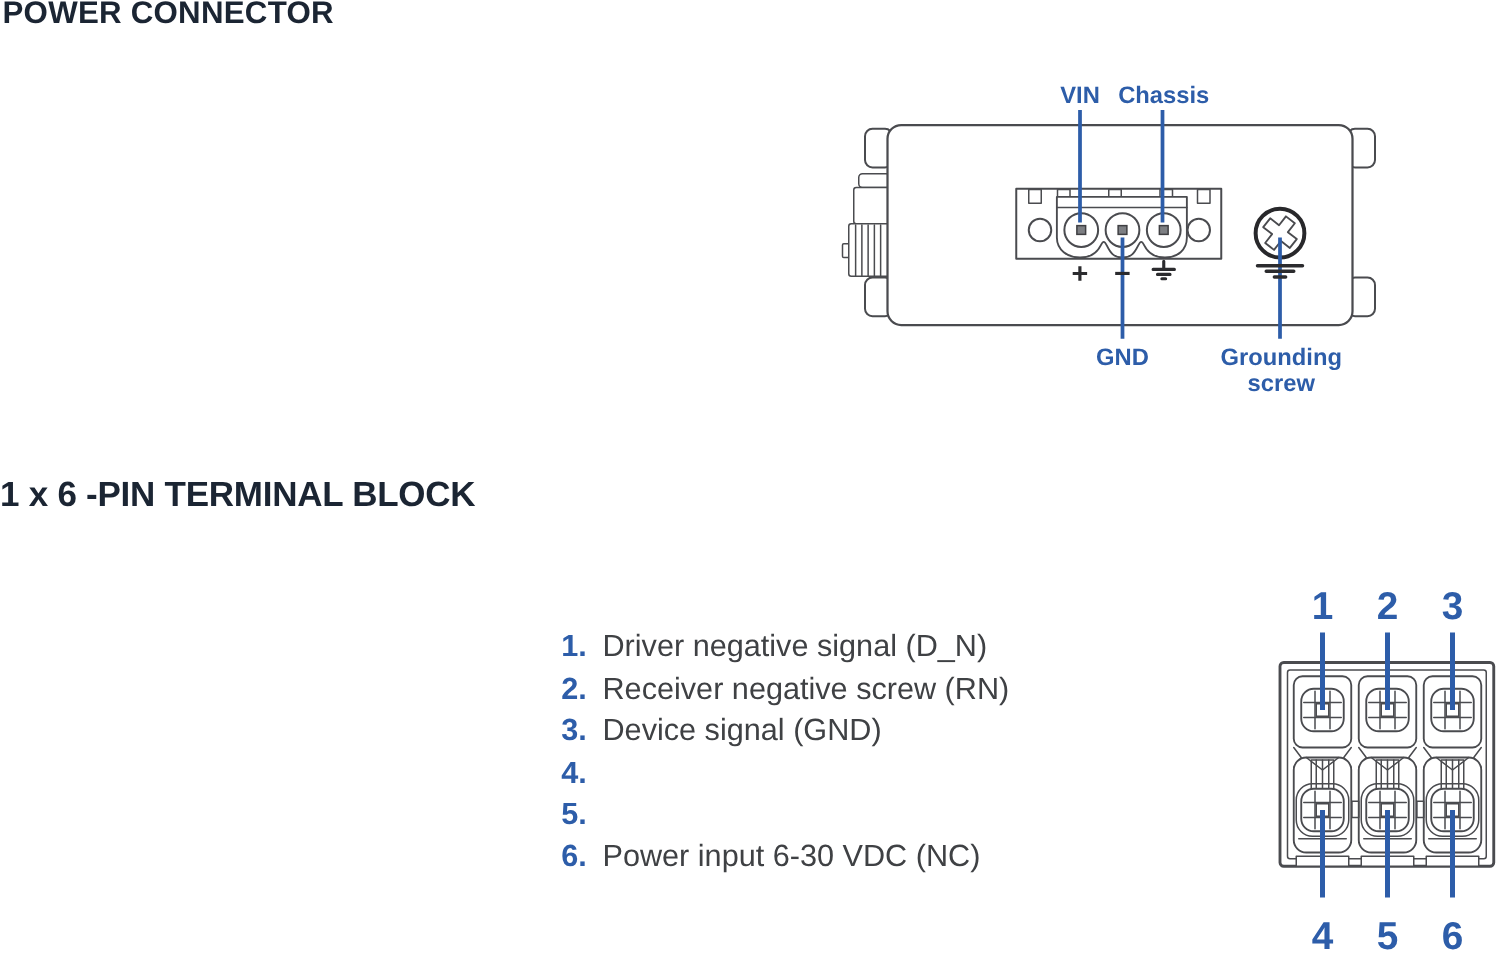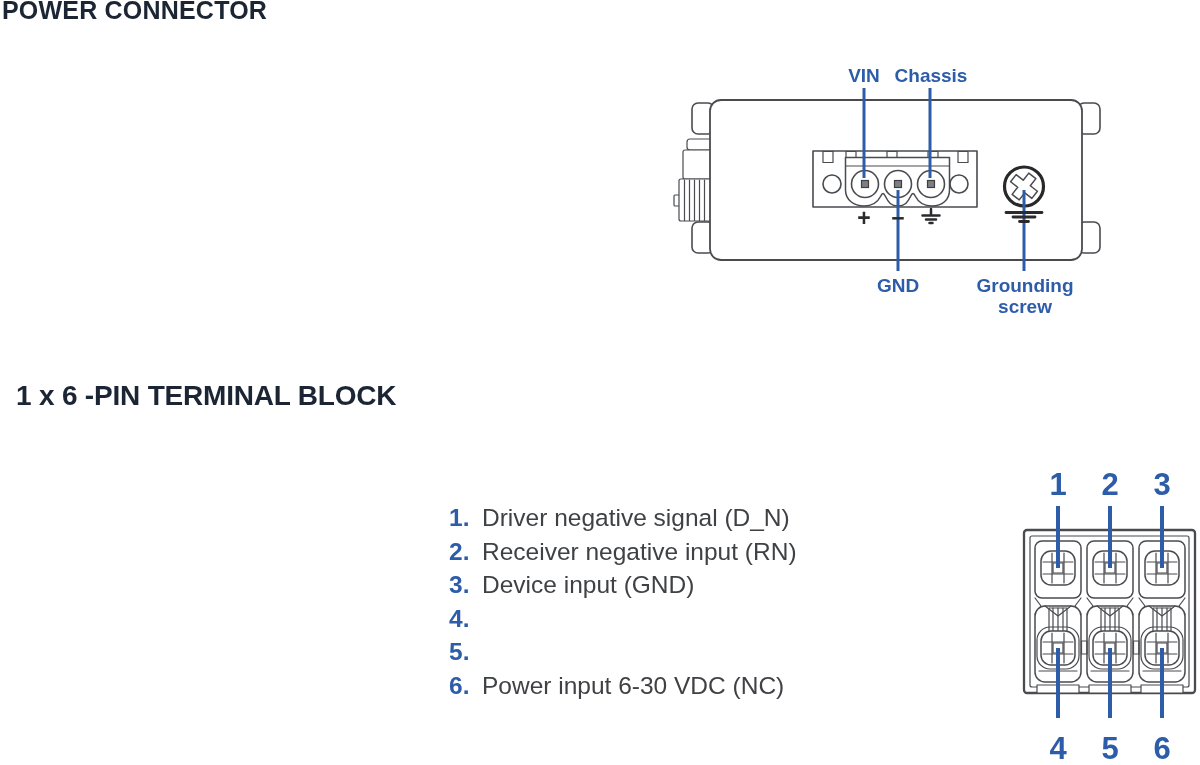--- a/index.html
+++ b/index.html
@@ -12,21 +12,21 @@
   html,body{margin:0;padding:0;}
   body{
     width:1200px;height:765px;position:relative;overflow:hidden;
     background:#ffffff;font-family:"Liberation Sans",sans-serif;color:var(--text);
   }
   .h1{
     position:absolute;top:-4px;left:2px;margin:0;
     font-size:25px;font-weight:800;color:var(--heading);letter-spacing:.2px;
   }
   .h2{
-    position:absolute;top:380px;left:16px;margin:0;
+    position:absolute;top:380px;left:0;margin:0;
     font-size:28px;font-weight:700;color:var(--heading);letter-spacing:-.2px;
   }
   .fig{position:absolute;}
   #fig-power{left:650px;top:55px;}
   #fig-terminal{left:1010px;top:450px;}
   .pin-list{position:absolute;left:449px;top:501px;display:flex;flex-direction:column;}
   .pin-row{display:flex;align-items:baseline;height:33.6px;font-size:24.5px;line-height:33.6px;}
   .pin-num{font-weight:700;color:var(--accent);margin-right:9px;min-width:24px;}
   .pin-desc{color:var(--text);text-align:center;}
 
@@ -114,25 +114,25 @@
 
   <h2 class="h2">1 x 6 -PIN TERMINAL BLOCK</h2>
 
   <div class="pin-list">
     <div class="pin-row">
       <span class="pin-num">1.</span>
       <span class="pin-desc">Driver negative signal (D_N)</span>
     </div>
     <div class="pin-row">
       <span class="pin-num">2.</span>
-      <span class="pin-desc">Receiver negative input (RN)</span>
+      <span class="pin-desc">Receiver negative screw (RN)</span>
     </div>
     <div class="pin-row">
       <span class="pin-num">3.</span>
-      <span class="pin-desc">Device input (GND)</span>
+      <span class="pin-desc">Device signal (GND)</span>
     </div>
     <div class="pin-row">
       <span class="pin-num">4.</span>
     </div>
     <div class="pin-row">
       <span class="pin-num">5.</span>
     </div>
     <div class="pin-row">
       <span class="pin-num">6.</span>
       <span class="pin-desc">Power input 6-30 VDC (NC)</span>

